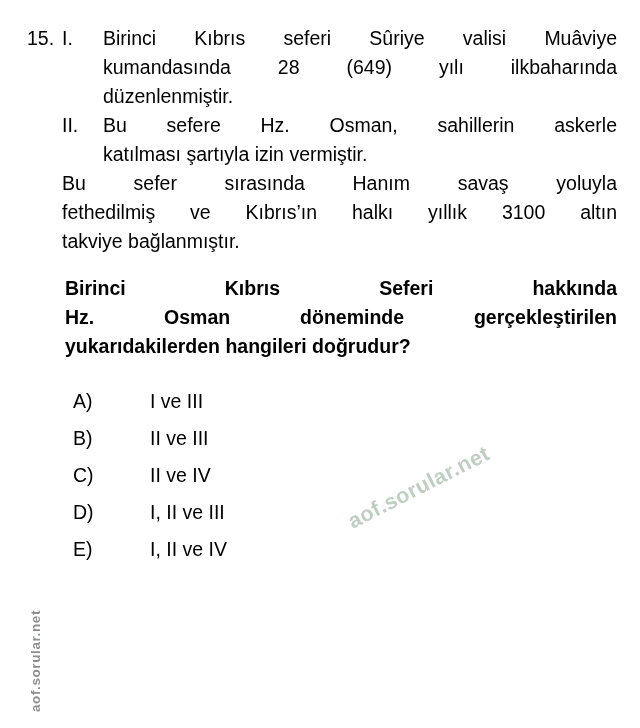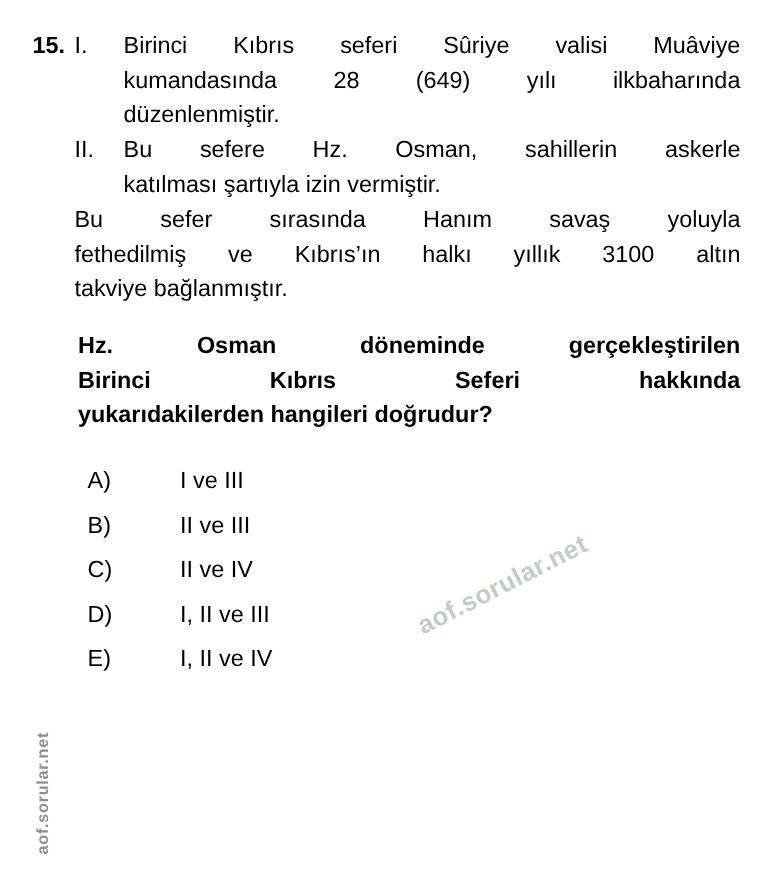--- a/index.html
+++ b/index.html
@@ -36,21 +36,21 @@
     transform-origin: 0 0;
     font-weight: bold;
     font-size: 13.5px;
     letter-spacing: 0.6px;
     color: #8b9190;
     white-space: nowrap;
     z-index: 0;
   }
   
   .qrow { display: flex; padding: 24px 23px 0 27px; }
-  .qnum { width: 35px; flex: none; font-weight: bold; line-height: 29px; }
+  .qnum { width: 35px; flex: none; font-weight: normal; line-height: 29px; }
   .stmts { flex: 1; min-width: 0; }
   .stmt { display: flex; }
   .stmt-num { width: 41px; flex: none; line-height: 29px; }
   .stmt-txt { flex: 1; min-width: 0; }
   .line { line-height: 29px; }
   .jl { text-align: justify; text-align-last: justify; }
   .question { margin: 18px 23px 0 65px; font-weight: bold; }
   .options { margin: 26px 0 0 73px; }
   .option { display: flex; line-height: 29px; margin-bottom: 8px; }
   .opt-letter { width: 45px; flex: none; }
@@ -94,22 +94,22 @@
             <div class="line jl">fethedilmiş ve Kıbrıs’ın halkı yıllık 3100 altın</div>
             <div class="line">takviye bağlanmıştır.</div>
           </div>
         </div>
 
 
       </div>
     </div>
 
     <div class="question">
+      <div class="line jl">Birinci Kıbrıs Seferi hakkında</div>
       <div class="line jl">Hz. Osman döneminde gerçekleştirilen</div>
-      <div class="line jl">Birinci Kıbrıs Seferi hakkında</div>
       <div class="line">yukarıdakilerden hangileri doğrudur?</div>
     </div>
 
     <div class="options">
       <div class="option">
         <span class="opt-letter">A)</span>
         <span class="opt-text">I ve III</span>
       </div>
       <div class="option">
         <span class="opt-letter">B)</span>

